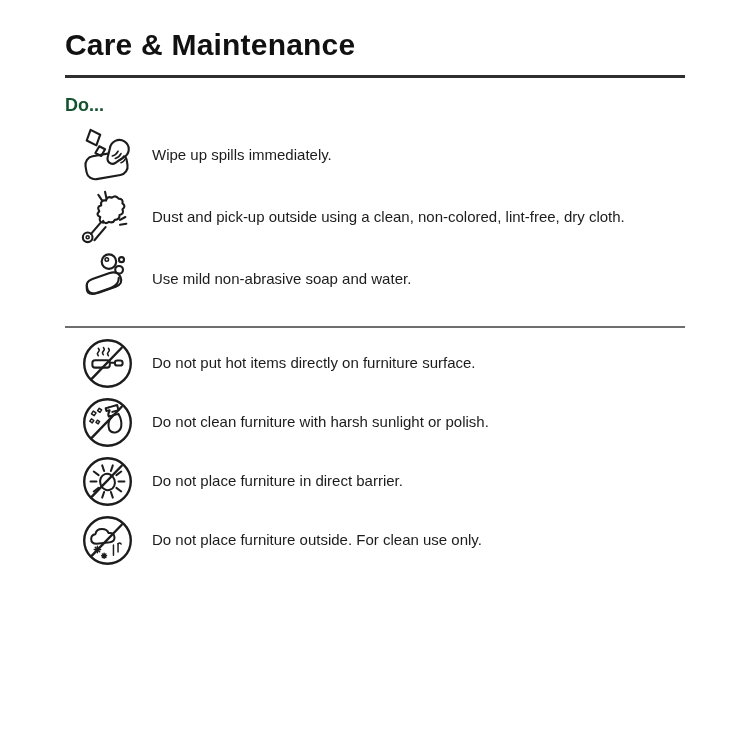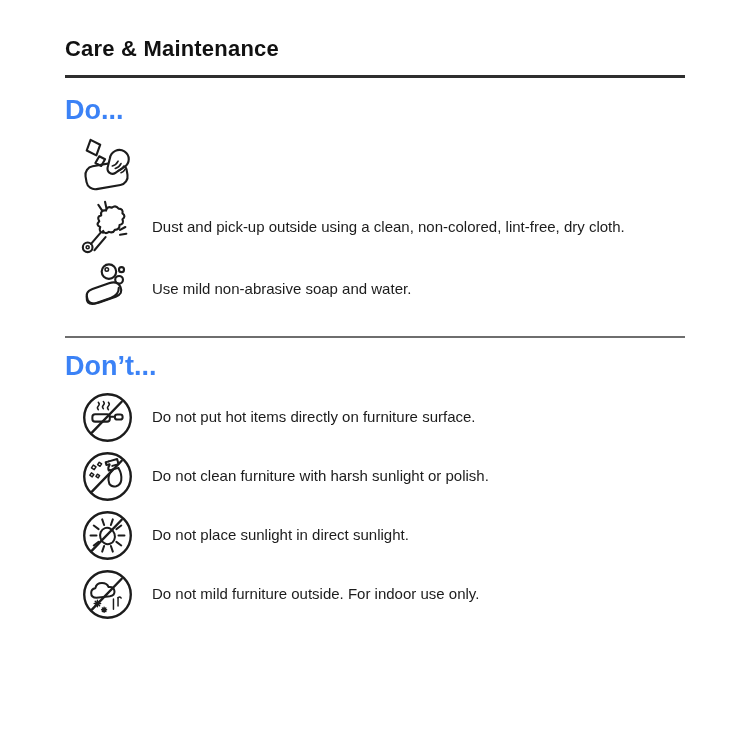--- a/index.html
+++ b/index.html
@@ -1,24 +1,24 @@
 <!DOCTYPE html>
 <html><head>
 <meta charset="utf-8">
 <style>
   html,body{margin:0;padding:0;}
   body{
     width:750px;height:750px;background:#ffffff;overflow:hidden;
     color:#1a1a1a;font-family:"Liberation Sans",sans-serif;
   }
   .page{width:750px;height:750px;box-sizing:border-box;padding:0 65px;}
-  .title{font-size:22px;font-weight:bold;padding-top:36px;letter-spacing:.2px;color:#111;}
+  .title{font-size:30px;font-weight:bold;padding-top:28px;letter-spacing:.2px;color:#111;}
   .rule-heavy{border:none;border-top:3px solid #2f2f2f;margin:13px 0 0 0;height:0;}
   .rule-light{border:none;border-top:2px solid #6e6e6e;margin:16px 0 0 0;height:0;}
-  .section-heading{font-size:27px;font-weight:bold;margin-top:17px;color:#3b82f6;}
+  .section-heading{font-size:18px;font-weight:bold;margin-top:17px;color:#14532d;}
   .section-heading.dont{margin-top:13px;}
   .row{display:flex;align-items:center;}
   .do-row{height:62px;padding-left:13px;}
   .do-rows{margin-top:8px;}
   .dont-row{height:59px;padding-left:15px;}
   .dont-rows{margin-top:6px;}
   .icon-do{width:58px;height:58px;flex:none;margin-right:16px;}
   .icon-dont{width:55px;height:55px;flex:none;margin-right:17px;}
   .icon-do svg,.icon-dont svg{width:100%;height:100%;display:block;}
   .item-text{font-size:15px;color:#1c1c1c;line-height:1.25;}
@@ -46,20 +46,21 @@
             <path d="M22 21 l6 3 l-4 7 l-6 -3 z"></path>
             <rect x="8" y="29" width="43" height="24" rx="9" transform="rotate(-10 29.5 41)"></rect>
             <path d="M33 23 c1 -7 9 -11 15 -7 c6 4 6 12 0 16 l-9 6 c-5 3 -10 -1 -8 -7 z" fill="#ffffff"></path>
             <path class="thin" d="M35.5 31 q4 -1 6 -5"></path>
             <path class="thin" d="M38.5 33.5 q4 -1 6 -5"></path>
             <path class="thin" d="M41.5 36 q4 -1 6 -5"></path>
             <path class="thin" d="M44.5 38 q3 -1 4.5 -4"></path>
           </g>
         </svg>
       </span>
+      <span class="item-text">Wipe up spills immediately.</span>
     </div>
 
     <div class="row do-row">
       <span class="icon-do">
         <svg viewBox="0 0 60 60">
           <g class="ink">
             <circle cx="10" cy="51" r="5"></circle>
             <circle class="thin" cx="10" cy="51" r="1.6"></circle>
             <path d="M13.5 47.5 L25 34"></path>
             <path d="M17 54 L28.5 40.5"></path>
@@ -87,21 +88,20 @@
           </g>
         </svg>
       </span>
       <span class="item-text">Use mild non-abrasive soap and water.</span>
     </div>
 
   </div>
 
   <hr class="rule-light">
 
-  <div class="section-heading dont">Don’t...</div>
 
   <div class="dont-rows">
 
     <div class="row dont-row">
       <span class="icon-dont">
         <svg viewBox="0 0 60 60">
           <g class="ink">
             <circle class="bold" cx="30" cy="30" r="25.4"></circle>
             <path class="thin" d="M20 13.5 q2 2 0 4 q-2 2 0 4"></path>
             <path class="thin" d="M25.5 12.5 q2 2 0 4 q-2 2 0 4"></path>
@@ -149,21 +149,21 @@
             <line x1="20.3" y1="37" x2="15" y2="40.9"></line>
             <line x1="18" y1="30" x2="11.5" y2="30"></line>
             <line x1="20.3" y1="23" x2="15" y2="19.1"></line>
             <line x1="26.3" y1="18.6" x2="24.2" y2="12.4"></line>
             <line x1="33.7" y1="18.6" x2="35.8" y2="12.4"></line>
             <line x1="39.7" y1="23" x2="45" y2="19.1"></line>
             <line class="bold" x1="45.5" y1="12.8" x2="13" y2="46.5"></line>
           </g>
         </svg>
       </span>
-      <span class="item-text">Do not place sunlight in direct sunlight.</span>
+      <span class="item-text">Do not place furniture in direct barrier.</span>
     </div>
 
 
 
     <div class="row dont-row">
       <span class="icon-dont">
         <svg viewBox="0 0 60 60">
           <g class="ink">
             <circle class="bold" cx="30" cy="30" r="25.4"></circle>
             <path d="M18 33.5 q-5.8 0 -5.8 -5.2 q0 -4.6 4.6 -5.2 q1 -5.6 7.2 -5.6 q5.4 0 7.2 4.4 q5.6 -0.8 6.4 4.4 q0.5 4.8 -5 5.6 l-9.5 1.1 z"></path>
@@ -171,17 +171,17 @@
               <path d="M15.5 39.8 h7 M19 36.3 v7 M16.6 37.4 l4.8 4.8 M21.4 37.4 l-4.8 4.8"></path>
               <path d="M23.6 46.6 h5.4 M26.3 43.9 v5.4 M24.4 44.7 l3.8 3.8 M28.2 44.7 l-3.8 3.8"></path>
               <path d="M36.5 35 v11"></path>
               <path d="M41.5 33.5 v9"></path>
               <path d="M41.5 33.5 q2.3 -1.6 3.4 0.4"></path>
             </g>
             <line class="bold" x1="45.5" y1="12.8" x2="13" y2="46.5"></line>
           </g>
         </svg>
       </span>
-      <span class="item-text">Do not mild furniture outside. For indoor use only.</span>
+      <span class="item-text">Do not place furniture outside. For clean use only.</span>
     </div>
 
   </div>
 </div>
 
 </body></html>

